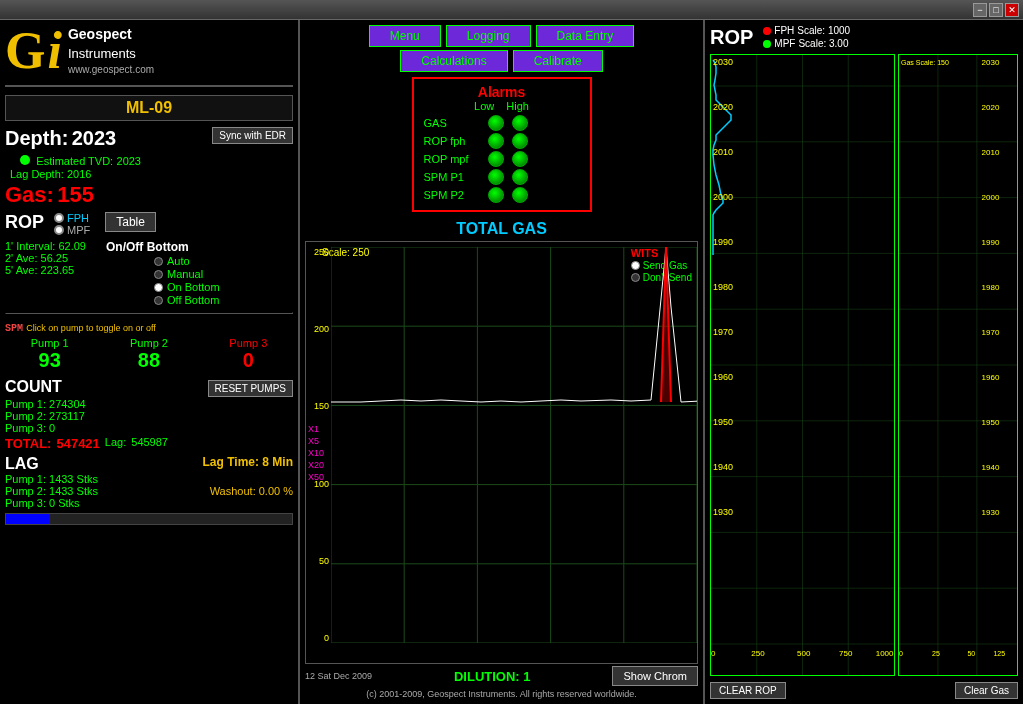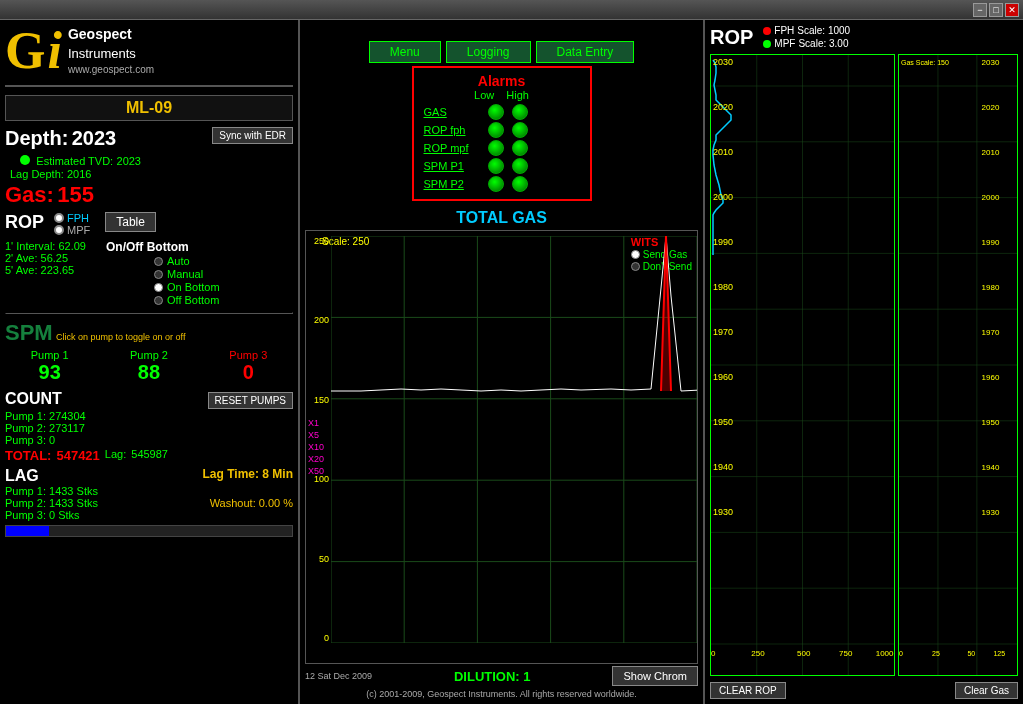--- a/index.html
+++ b/index.html
@@ -125,21 +125,21 @@
       width: 9px; height: 9px;
       border-radius: 50%;
       border: 1px solid #888;
       background: #333;
       margin-right: 4px;
     }
     .onoff-dot.selected { background: #fff; }
     .onoff-lbl { color: #0f0; font-size: 11px; }
 
     .spm-section { margin: 6px 0; }
-    .spm-title { color: #15803d; font-size: 22px; font-weight: bold; }
+    .spm-title { color: #ef4444; font-size: 10px; font-weight: bold; font-family: Liberation Mono, monospace; }
     .spm-note { color: #f0c000; font-size: 9px; }
     .pumps-row { display: flex; gap: 10px; margin-top: 3px; }
     .pump-col { flex: 1; text-align: center; }
     .pump-label { color: #0f0; font-size: 11px; }
     .pump-label.red { color: #f00; }
     .pump-value { color: #0f0; font-size: 20px; font-weight: bold; }
     .pump-value.red { color: #f00; }
 
     .count-section { margin: 4px 0; }
     .count-title { color: #fff; font-size: 16px; font-weight: bold; }
@@ -173,45 +173,44 @@
       flex-direction: column;
     }
 
     .top-nav {
       display: flex;
       gap: 5px;
       margin-bottom: 3px;
       justify-content: center;
     }
     .nav-btn {
-      background: #14532d;
+      background: #6d28d9;
       border: 1px solid #0f0;
       color: #0f0;
       padding: 3px 20px;
       font-size: 12px;
       cursor: pointer;
-      margin-top: 16px;
     }
     .sub-nav {
       display: flex;
       gap: 5px;
       margin-bottom: 5px;
       justify-content: center;
     }
 
     .alarms-box {
       border: 2px solid #f00;
       background: #000;
       padding: 5px 10px;
       margin: 0 auto 5px auto;
       width: 180px;
     }
     .alarms-title { color: #f00; font-size: 14px; font-weight: bold; text-align: center; }
     .alarm-row { display: flex; align-items: center; margin: 2px 0; }
-    .alarm-name { color: #0f0; font-size: 11px; width: 60px; text-decoration: underline; }
+    .alarm-name { color: #0f0; font-size: 11px; width: 60px; }
     .alarm-led {
       width: 16px; height: 16px;
       border-radius: 50%;
       background: radial-gradient(circle at 40% 35%, #0f0, #060);
       border: 1px solid #0a0;
       margin: 0 4px;
     }
 
     .total-gas-title {
       text-align: center;
@@ -483,20 +482,24 @@
 
   </div>
 
   <div class="center-panel">
 
     <div class="top-nav">
       <button class="nav-btn">Menu</button>
       <button class="nav-btn">Logging</button>
       <button class="nav-btn">Data Entry</button>
     </div>
+    <div class="sub-nav">
+      <button class="nav-btn">Calculations</button>
+      <button class="nav-btn">Calibrate</button>
+    </div>
 
     <div class="alarms-box">
       <div class="alarms-title">Alarms</div>
       <div style="display:flex;justify-content:center;gap:12px;color:#0f0;font-size:11px;margin-bottom:3px;">
         <span>Low</span>
         <span>High</span>
       </div>
       <div class="alarm-row">
         <span class="alarm-name">GAS</span>
         <span class="alarm-led"></span>

